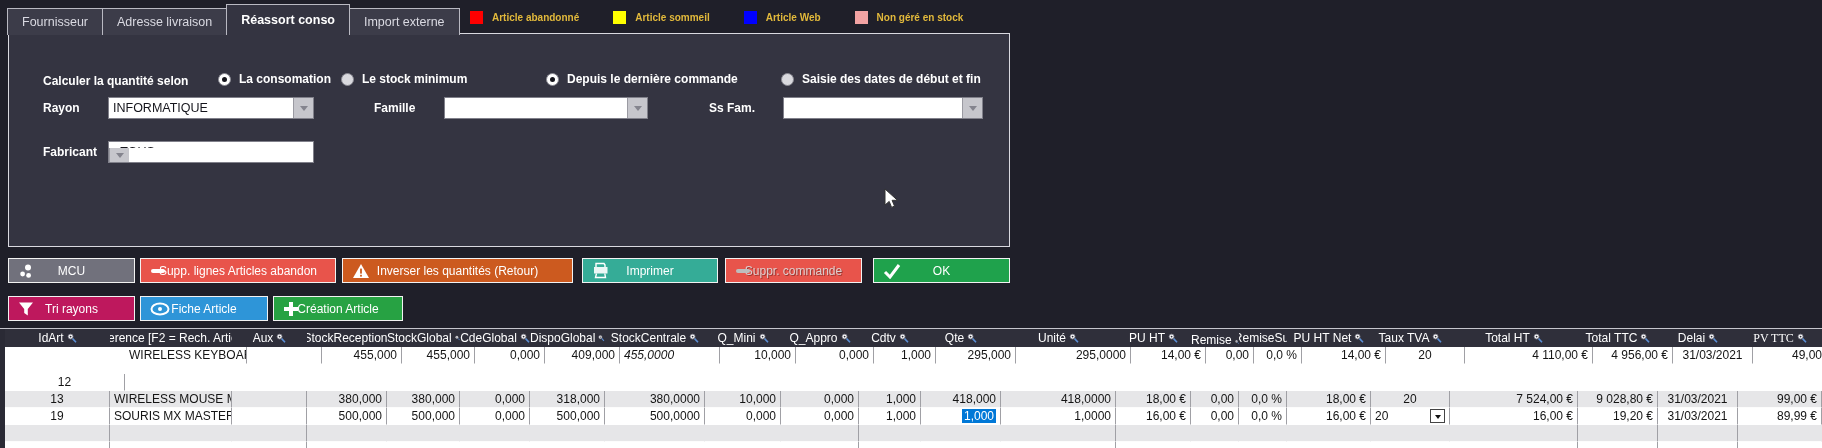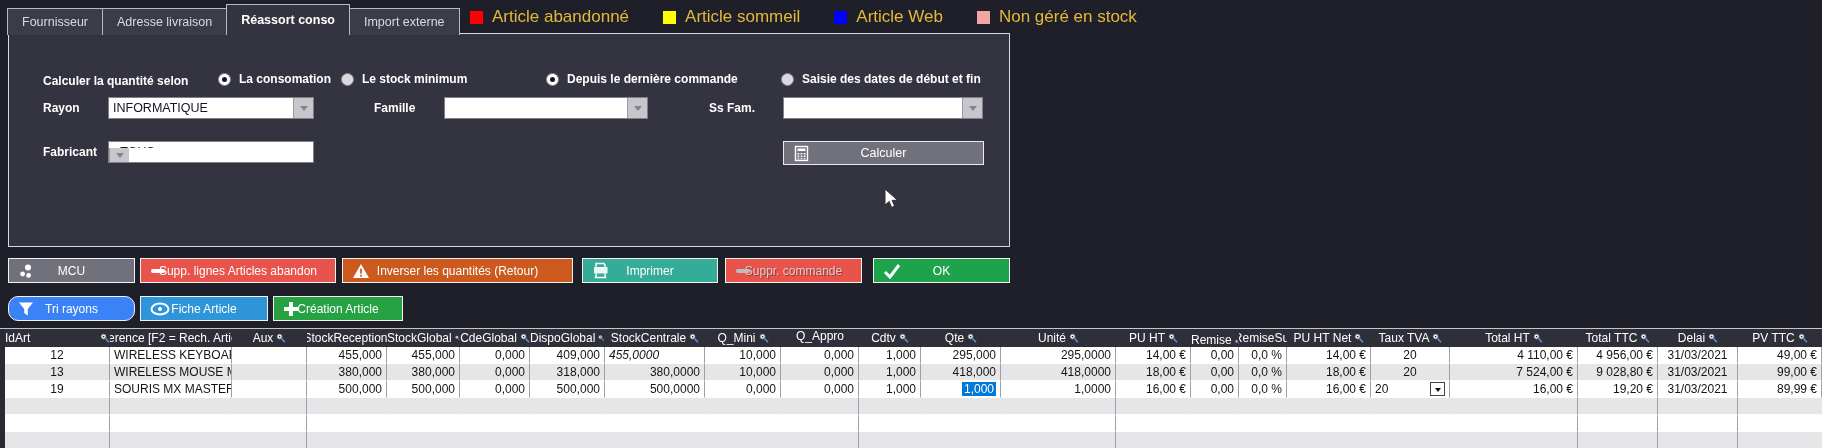--- a/index.html
+++ b/index.html
@@ -14,21 +14,21 @@
   .tab{
     height:26px;padding:0 14px;display:flex;align-items:center;
     background:#3c3c49;color:#dadae2;font-size:12.5px;
     border:1px solid #b9b9c2;border-bottom:none;margin-right:-1px;
   }
   .tab.active{height:30px;background:#343441;color:#fff;font-weight:bold;z-index:6;}
   
   .legend{position:absolute;left:470px;top:8px;display:flex;gap:34px;align-items:center;height:18px;}
   .legend-item{display:flex;align-items:center;gap:9px;}
   .swatch{width:13px;height:13px;display:inline-block;}
-  .legend-label{color:#e2b93b;font-size:17px;font-weight:normal;}
+  .legend-label{color:#e2b93b;font-size:10px;font-weight:bold;}
   
   .panel{
     position:absolute;left:8px;top:33px;width:1002px;height:214px;
     background:#343441;border:1px solid #d9d9e0;box-sizing:border-box;z-index:1;
   }
   .flabel{position:absolute;font-size:12px;font-weight:bold;color:#fff;white-space:nowrap;}
   .radio-item{position:absolute;display:flex;align-items:center;gap:8px;}
   .radio{width:13px;height:13px;border-radius:50%;background:#d9d9de;border:1px solid #8a8a93;box-sizing:border-box;position:relative;flex:0 0 auto;}
   .radio.checked{background:#fff;}
   .radio.checked::after{content:'';position:absolute;left:3px;top:3px;right:3px;bottom:3px;background:#15151c;border-radius:50%;}
@@ -145,40 +145,20 @@
     <span class="combo-text"></span>
     <span class="combo-btn"></span>
   </div>
 
   <div class="flabel" style="left:34px;top:111px;">Fabricant</div>
   <div class="combo" style="left:99px;top:107px;width:206px;flex-direction:column;">
     <span class="combo-text">&lt;TOUS&gt;</span>
     <span class="combo-btn"></span>
   </div>
 
-  <div class="calc-btn">
-    <span class="ico">
-      <svg width="17" height="17" viewBox="0 0 17 17">
-          <rect x="2.5" y="1.5" width="12" height="14" fill="none" stroke="#fff" stroke-width="1.4"></rect>
-          <rect x="4.5" y="3.5" width="8" height="2.6" fill="#fff"></rect>
-          <g fill="#fff">
-            <rect x="4.5" y="8" width="1.8" height="1.6"></rect>
-            <rect x="7.6" y="8" width="1.8" height="1.6"></rect>
-            <rect x="10.7" y="8" width="1.8" height="1.6"></rect>
-            <rect x="4.5" y="10.6" width="1.8" height="1.6"></rect>
-            <rect x="7.6" y="10.6" width="1.8" height="1.6"></rect>
-            <rect x="10.7" y="10.6" width="1.8" height="1.6"></rect>
-            <rect x="4.5" y="13.2" width="1.8" height="1.2"></rect>
-            <rect x="7.6" y="13.2" width="1.8" height="1.2"></rect>
-            <rect x="10.7" y="13.2" width="1.8" height="1.2"></rect>
-          </g>
-        </svg>
-    </span>
-    <span class="albl">Calculer</span>
-  </div>
 </div>
 
 <div class="abtn" style="left:8px;top:258px;width:127px;background:#71717c;">
   <span class="ico">
     <svg width="18" height="16" viewBox="0 0 18 16">
         <circle cx="10" cy="4.6" r="3" fill="#fff"></circle>
         <circle cx="4.6" cy="11" r="2.4" fill="#fff"></circle>
         <circle cx="10.6" cy="12.4" r="2.4" fill="#fff"></circle>
       </svg>
   </span>
@@ -222,21 +202,21 @@
 </div>
 <div class="abtn" style="left:873px;top:258px;width:137px;background:#1fa24c;">
   <span class="ico">
     <svg width="18" height="16" viewBox="0 0 18 16">
         <polyline points="2,9 7,14 16,2" fill="none" stroke="#fff" stroke-width="3"></polyline>
       </svg>
   </span>
   <span class="albl">OK</span>
 </div>
 
-<div class="abtn" style="left:8px;top:296px;width:127px;background:#3b82f6;border-radius:10px;">
+<div class="abtn" style="left:8px;top:296px;width:127px;background:#be185d;">
   <span class="ico">
     <svg width="16" height="16" viewBox="0 0 16 16">
         <path d="M1 1.5 L15 1.5 L9.8 8 L9.8 14.5 L6.2 12 L6.2 8 Z" fill="#fff"></path>
       </svg>
   </span>
   <span class="albl">Tri rayons</span>
 </div>
 <div class="abtn" style="left:140px;top:296px;width:128px;background:#2e95d8;">
   <span class="ico">
     <svg width="20" height="14" viewBox="0 0 20 14">
@@ -251,21 +231,21 @@
     <svg width="16" height="16" viewBox="0 0 16 16">
         <rect x="6" y="1" width="4" height="14" fill="#fff"></rect>
         <rect x="1" y="6" width="14" height="4" fill="#fff"></rect>
       </svg>
   </span>
   <span class="albl">Création Article</span>
 </div>
 
 <div id="grid">
     <div class="gr-head">
-      <div class="gr-th" style="width: 105px; justify-content: space-between;">
+      <div class="gr-th" style="width: 105px;">
         <span>IdArt</span>
         <svg width="10" height="10" viewBox="0 0 10 10">
           <circle cx="3.6" cy="3.6" r="2.4" fill="#fff" stroke="#8a8a95" stroke-width="0.8"></circle>
           <circle cx="3.6" cy="3.6" r="0.9" fill="#2f2f3a"></circle>
           <line x1="5.6" y1="5.6" x2="9" y2="9.2" stroke="#5b8fd6" stroke-width="1.6"></line>
         </svg>
       </div>
       <div class="gr-th" style="width: 122px;">
         <span>Reference [F2 = Rech. Article]</span>
         <svg width="10" height="10" viewBox="0 0 10 10">
@@ -323,21 +303,21 @@
         </svg>
       </div>
       <div class="gr-th" style="width: 76px;">
         <span>Q_Mini</span>
         <svg width="10" height="10" viewBox="0 0 10 10">
           <circle cx="3.6" cy="3.6" r="2.4" fill="#fff" stroke="#8a8a95" stroke-width="0.8"></circle>
           <circle cx="3.6" cy="3.6" r="0.9" fill="#2f2f3a"></circle>
           <line x1="5.6" y1="5.6" x2="9" y2="9.2" stroke="#5b8fd6" stroke-width="1.6"></line>
         </svg>
       </div>
-      <div class="gr-th" style="width: 78px; flex-direction: column;">
+      <div class="gr-th" style="width: 78px;">
         <span>Q_Appro</span>
         <svg width="10" height="10" viewBox="0 0 10 10">
           <circle cx="3.6" cy="3.6" r="2.4" fill="#fff" stroke="#8a8a95" stroke-width="0.8"></circle>
           <circle cx="3.6" cy="3.6" r="0.9" fill="#2f2f3a"></circle>
           <line x1="5.6" y1="5.6" x2="9" y2="9.2" stroke="#5b8fd6" stroke-width="1.6"></line>
         </svg>
       </div>
       <div class="gr-th" style="width: 62px;">
         <span>Cdtv</span>
         <svg width="10" height="10" viewBox="0 0 10 10">
@@ -419,31 +399,31 @@
         </svg>
       </div>
       <div class="gr-th" style="width: 80px;">
         <span>Delai</span>
         <svg width="10" height="10" viewBox="0 0 10 10">
           <circle cx="3.6" cy="3.6" r="2.4" fill="#fff" stroke="#8a8a95" stroke-width="0.8"></circle>
           <circle cx="3.6" cy="3.6" r="0.9" fill="#2f2f3a"></circle>
           <line x1="5.6" y1="5.6" x2="9" y2="9.2" stroke="#5b8fd6" stroke-width="1.6"></line>
         </svg>
       </div>
-      <div class="gr-th" style="width: 84px;">
+      <div class="gr-th" style="width: 84px; font-family: Liberation Serif, serif;">
         <span>PV TTC</span>
         <svg width="10" height="10" viewBox="0 0 10 10">
           <circle cx="3.6" cy="3.6" r="2.4" fill="#fff" stroke="#8a8a95" stroke-width="0.8"></circle>
           <circle cx="3.6" cy="3.6" r="0.9" fill="#2f2f3a"></circle>
           <line x1="5.6" y1="5.6" x2="9" y2="9.2" stroke="#5b8fd6" stroke-width="1.6"></line>
         </svg>
       </div>
     </div>
     <div class="gr-tr">
-      <div class="gr-td" style="width: 105px; text-align: center;">12</div>
+      <div class="gr-td" style="width: 120px; text-align: center; margin-top: 27px;">12</div>
       <div class="gr-td" style="width: 122px; text-align: left;">WIRELESS KEYBOARD 3000 V2</div>
       <div class="gr-td" style="width: 75px; text-align: left;"></div>
       <div class="gr-td" style="width: 80px; text-align: right;">455,000</div>
       <div class="gr-td" style="width: 73px; text-align: right;">455,000</div>
       <div class="gr-td" style="width: 70px; text-align: right;">0,000</div>
       <div class="gr-td" style="width: 75px; text-align: right;">409,000</div>
       <div class="gr-td" style="width: 100px; text-align: left; font-style: italic;">455,0000</div>
       <div class="gr-td" style="width: 76px; text-align: right;">10,000</div>
       <div class="gr-td" style="width: 78px; text-align: right;">0,000</div>
       <div class="gr-td" style="width: 62px; text-align: right;">1,000</div>

